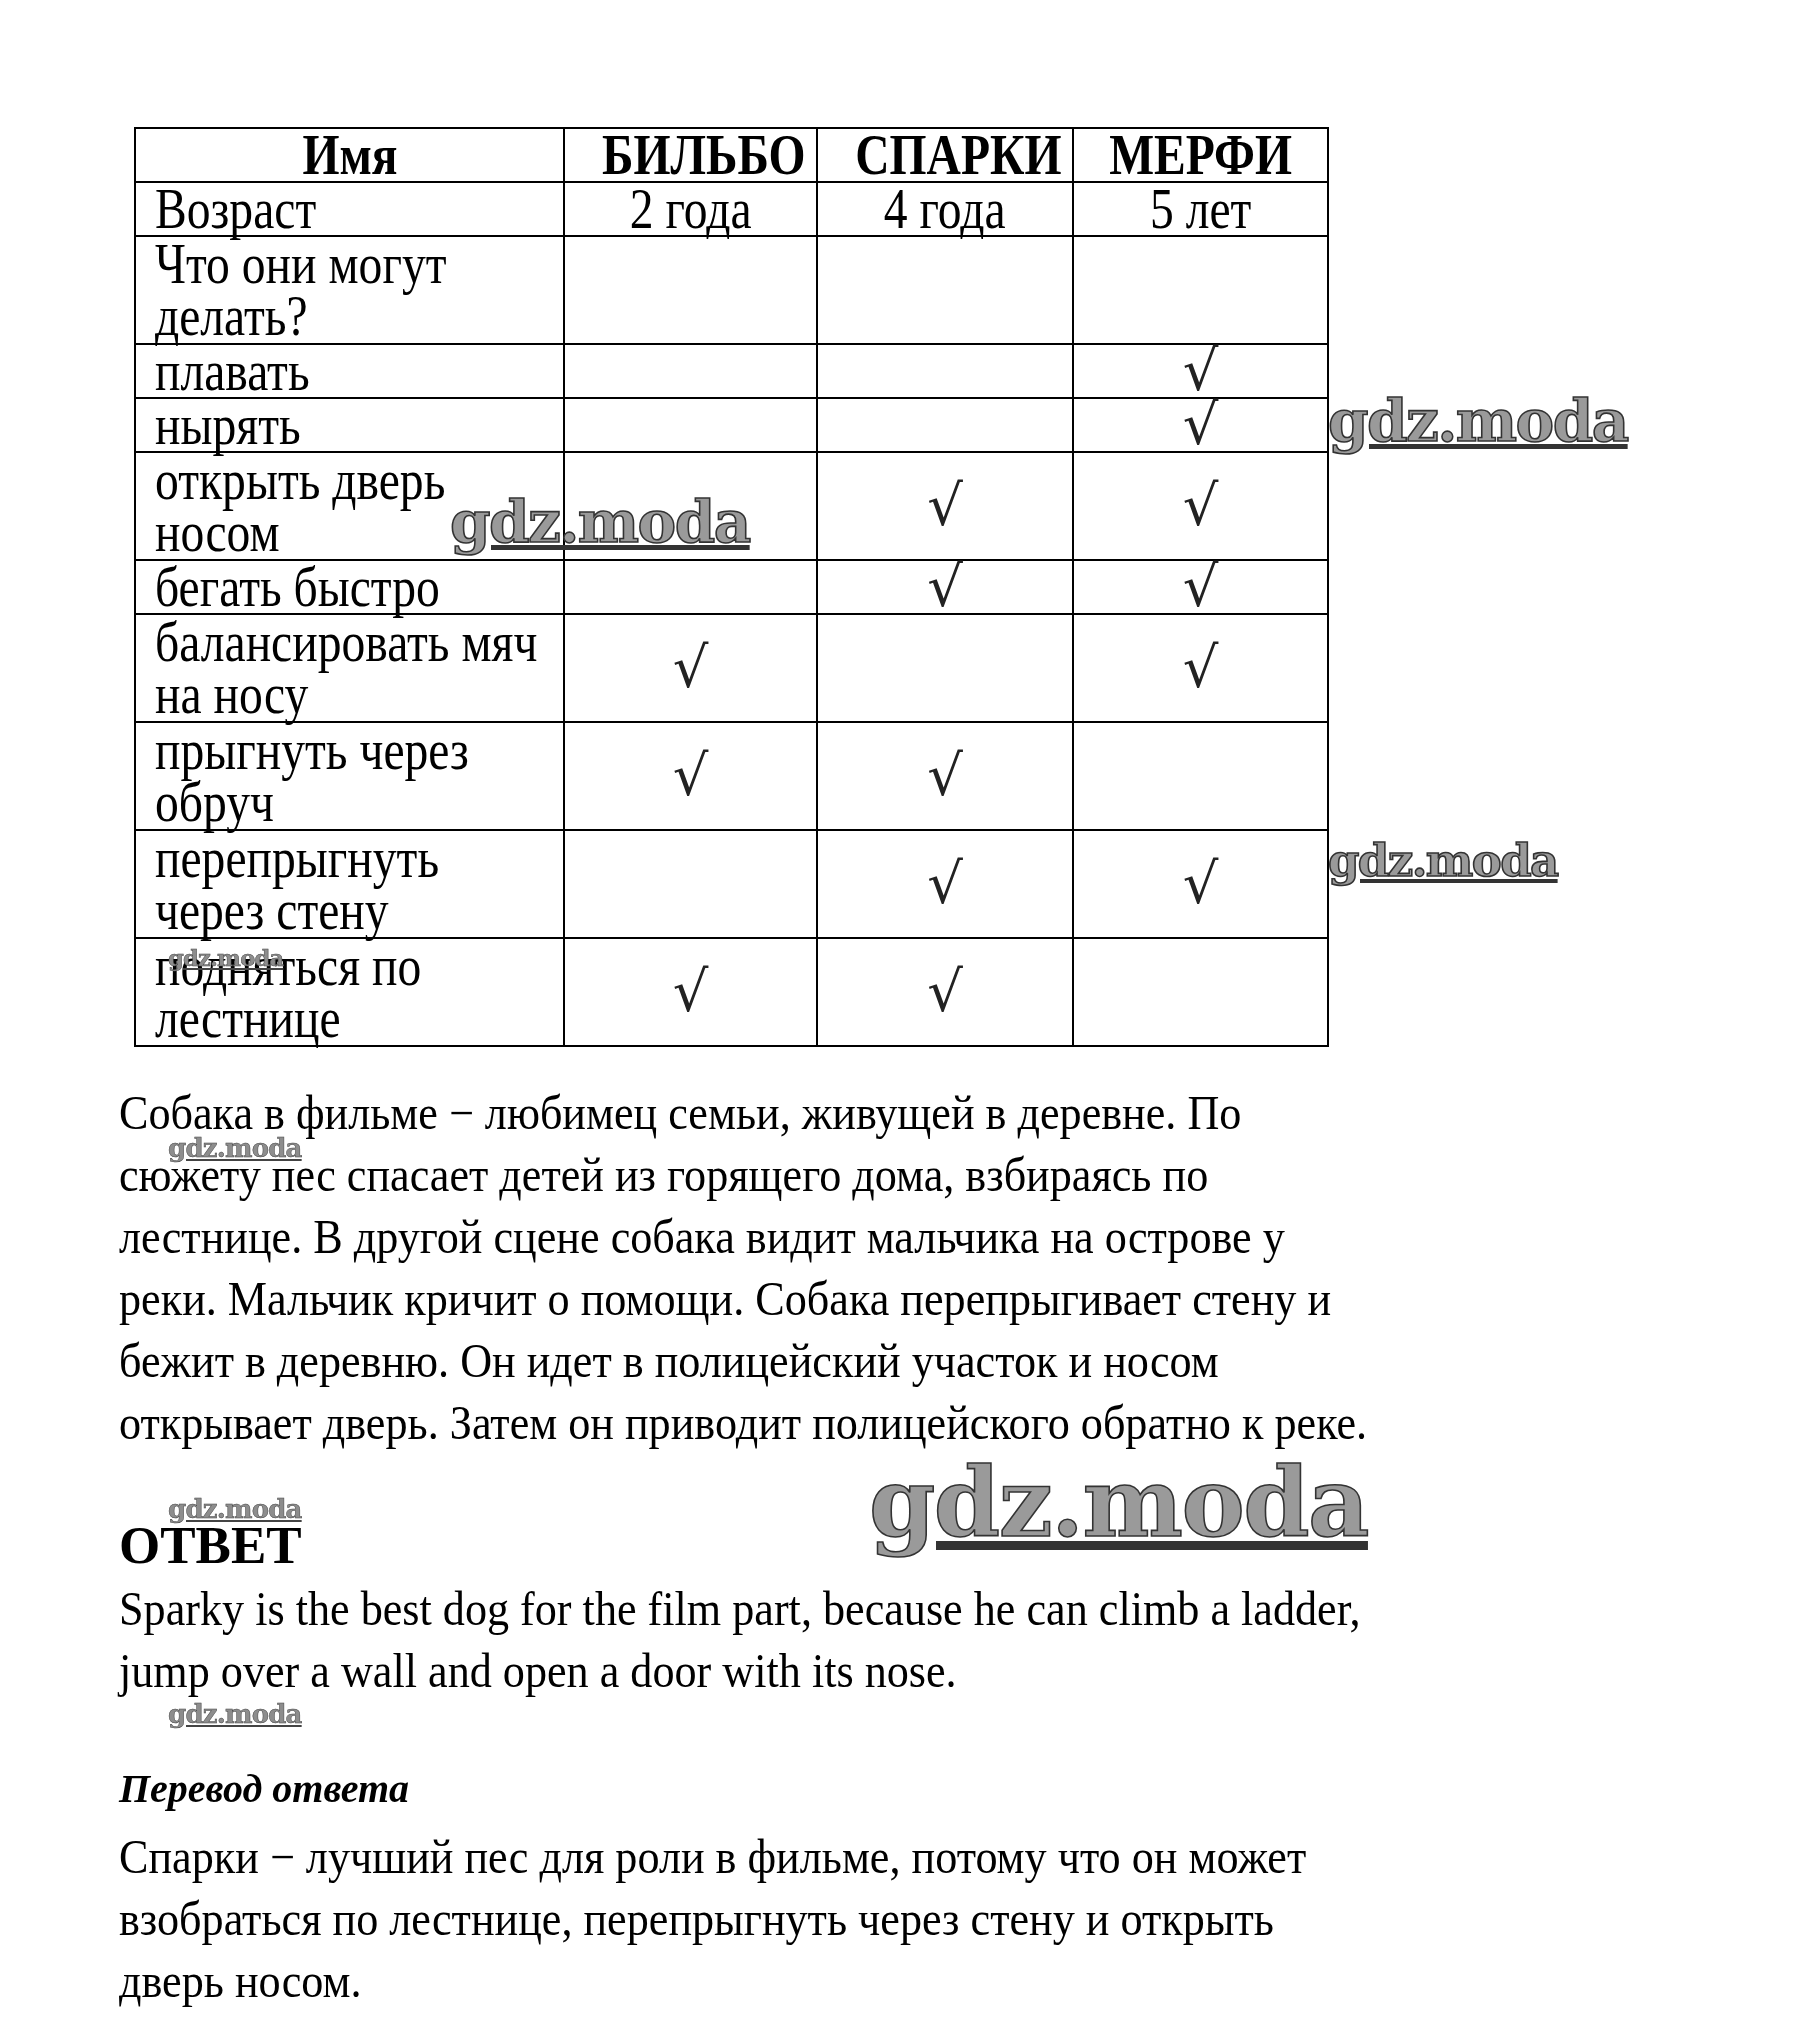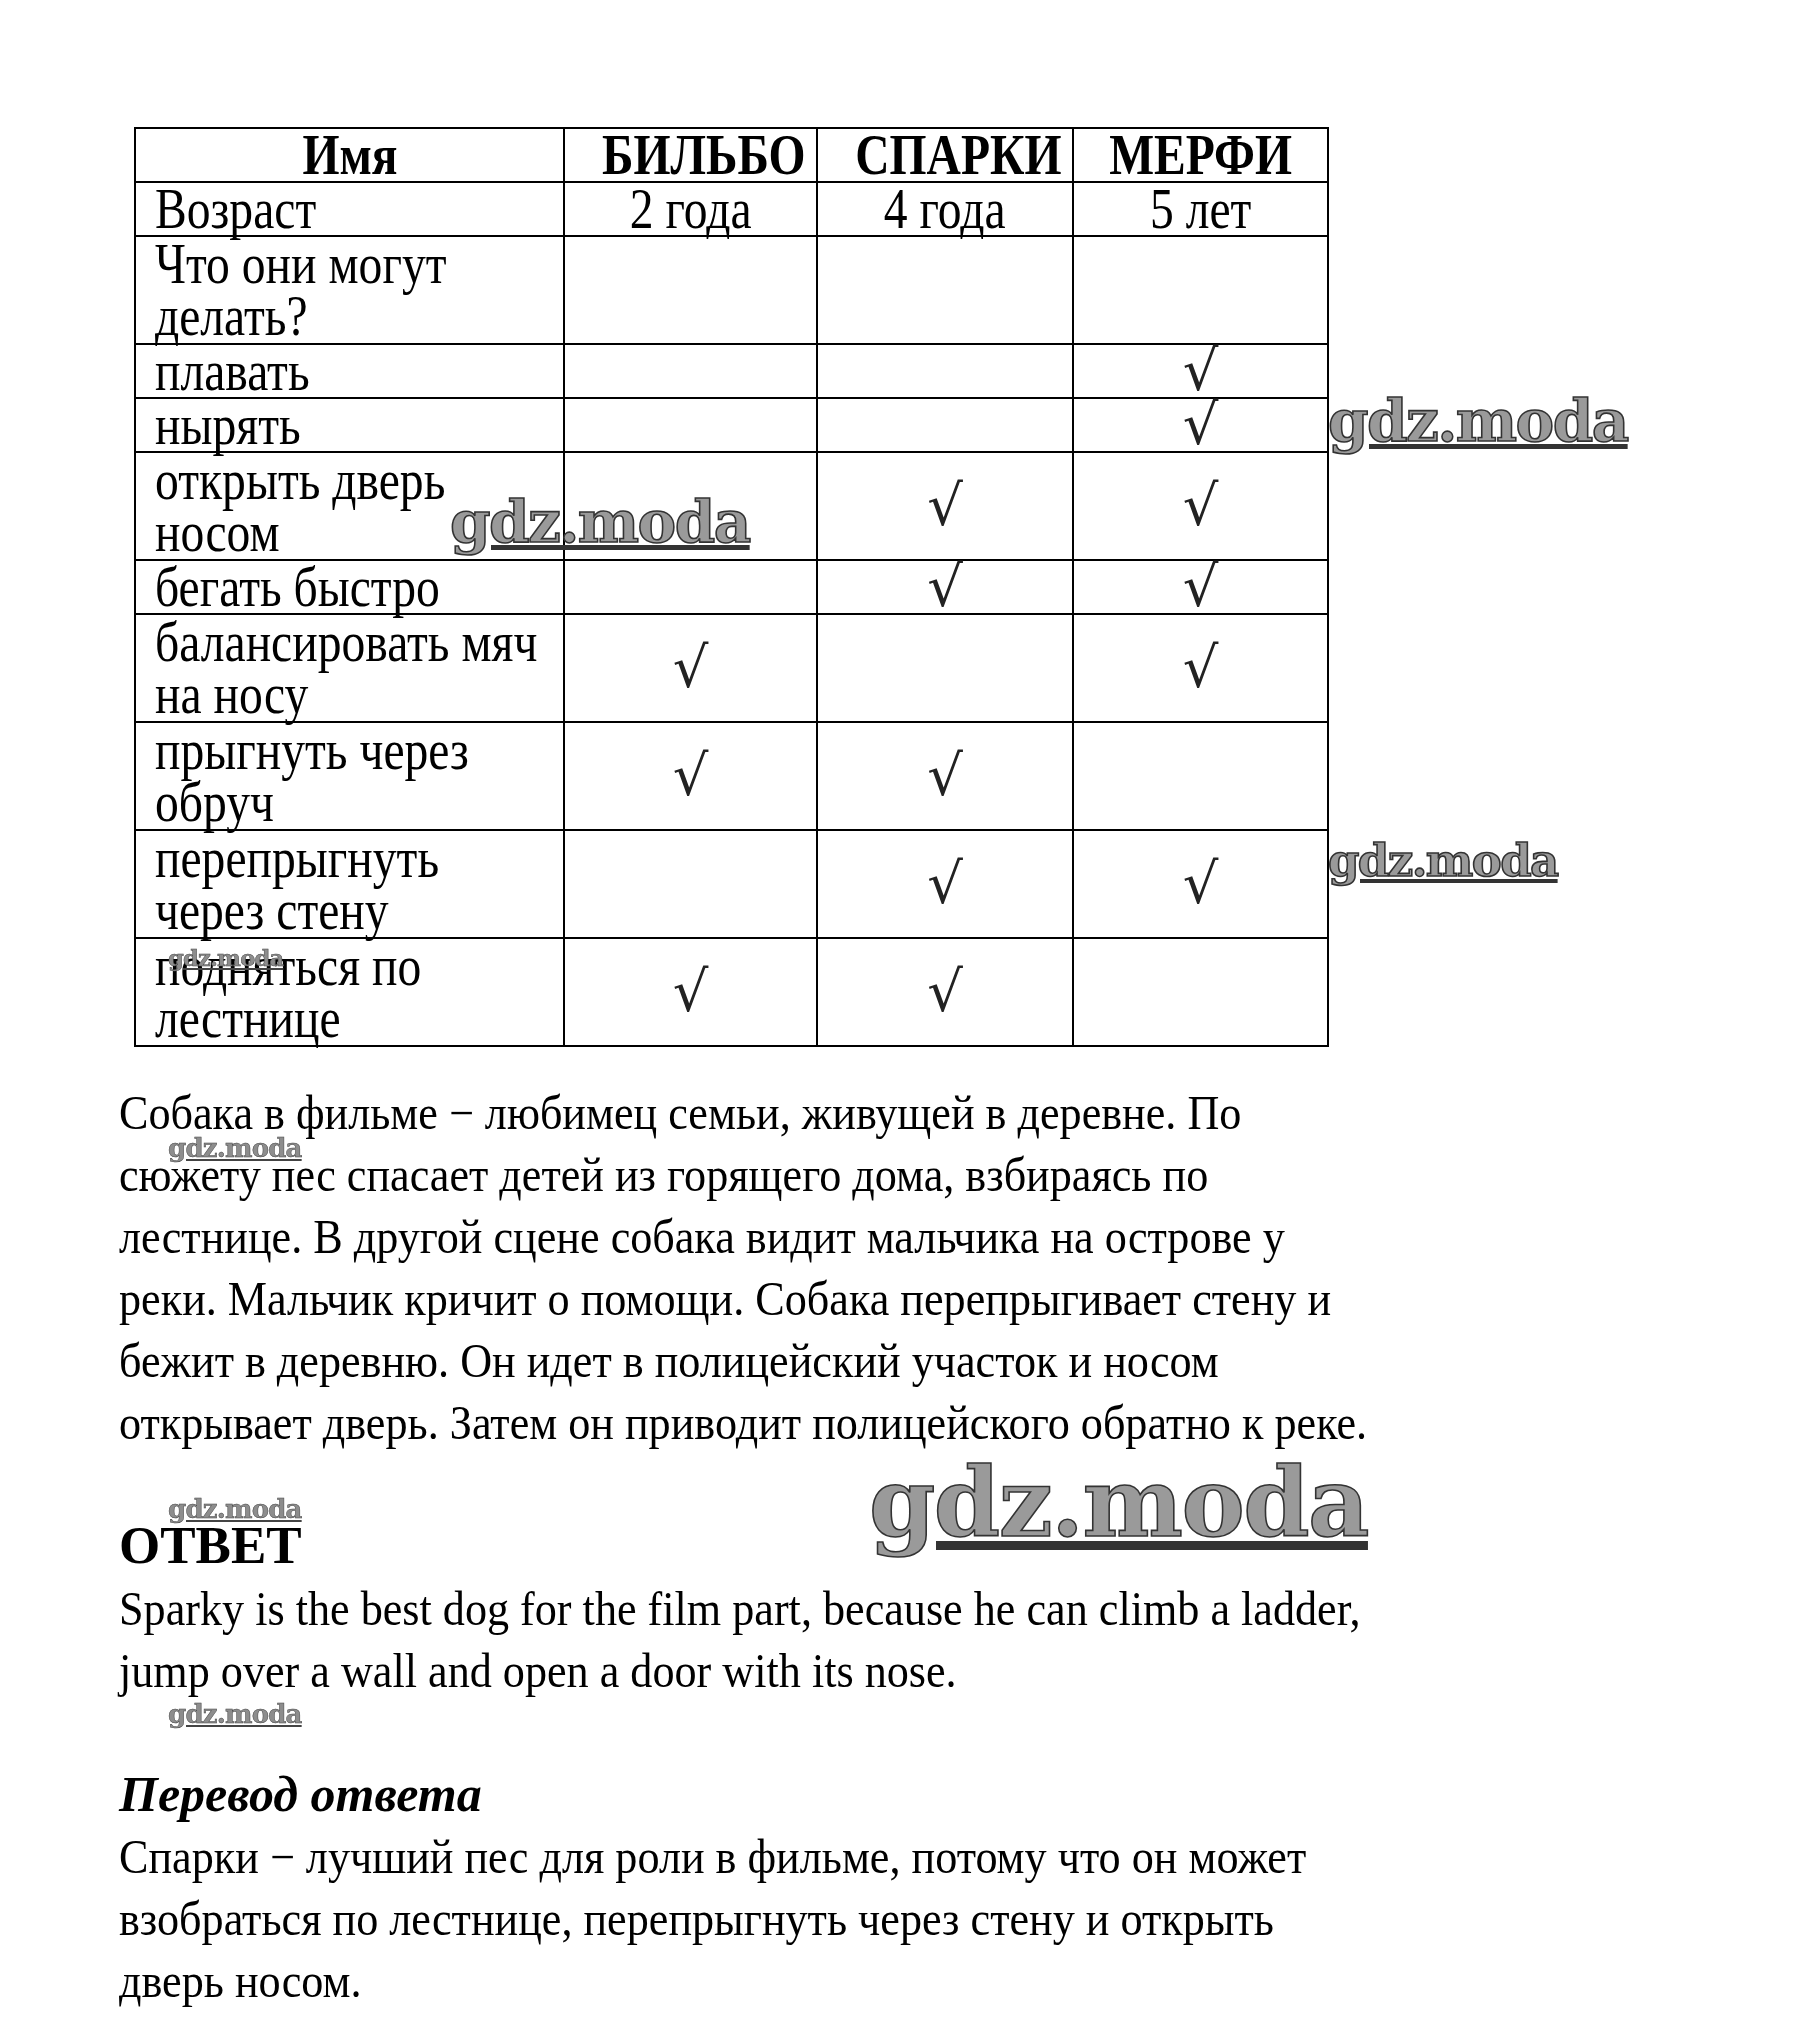--- a/index.html
+++ b/index.html
@@ -18,21 +18,21 @@
     col.c0 { width: 429px; } col.c1 { width: 253px; } col.c2 { width: 256px; } col.c3 { width: 255px; }
     tr.r1 td { height: 52px; }
     tr.r2 td { height: 106px; }
     .check { font-family: "DejaVu Sans", sans-serif; font-size: 40px; color: #222; }
     .cond { display: inline-block; transform: scaleX(0.85); transform-origin: left center; white-space: nowrap; }
     .condc { display: inline-block; transform: scaleX(0.85); transform-origin: center center; white-space: nowrap; }
 
     .para { position: absolute; left: 119px; width: 1612px; font-size: 48px; line-height: 62px; }
     .para .ln { display: block; white-space: nowrap; transform: scaleX(0.92); transform-origin: left center; }
     .heading { position: absolute; left: 119px; font-size: 53px; font-weight: bold; }
-    .heading-it { position: absolute; left: 119px; font-size: 50px; font-weight: bold; font-style: italic; }
+    .heading-it { position: absolute; left: 119px; font-size: 40px; font-weight: bold; font-style: italic; }
 
     .wm { position: absolute; font-family: "DejaVu Serif", serif; font-weight: bold; color: #9a9a9a;
       -webkit-text-stroke: 1.6px #333; white-space: nowrap; letter-spacing: -1.6px; text-decoration: underline; }
     .wm.small { color: #8d8d8d; -webkit-text-stroke: 0.5px #444; letter-spacing: -0.8px; }
   </style>
 </head>
 <body>
 
 <div class="page">
 

